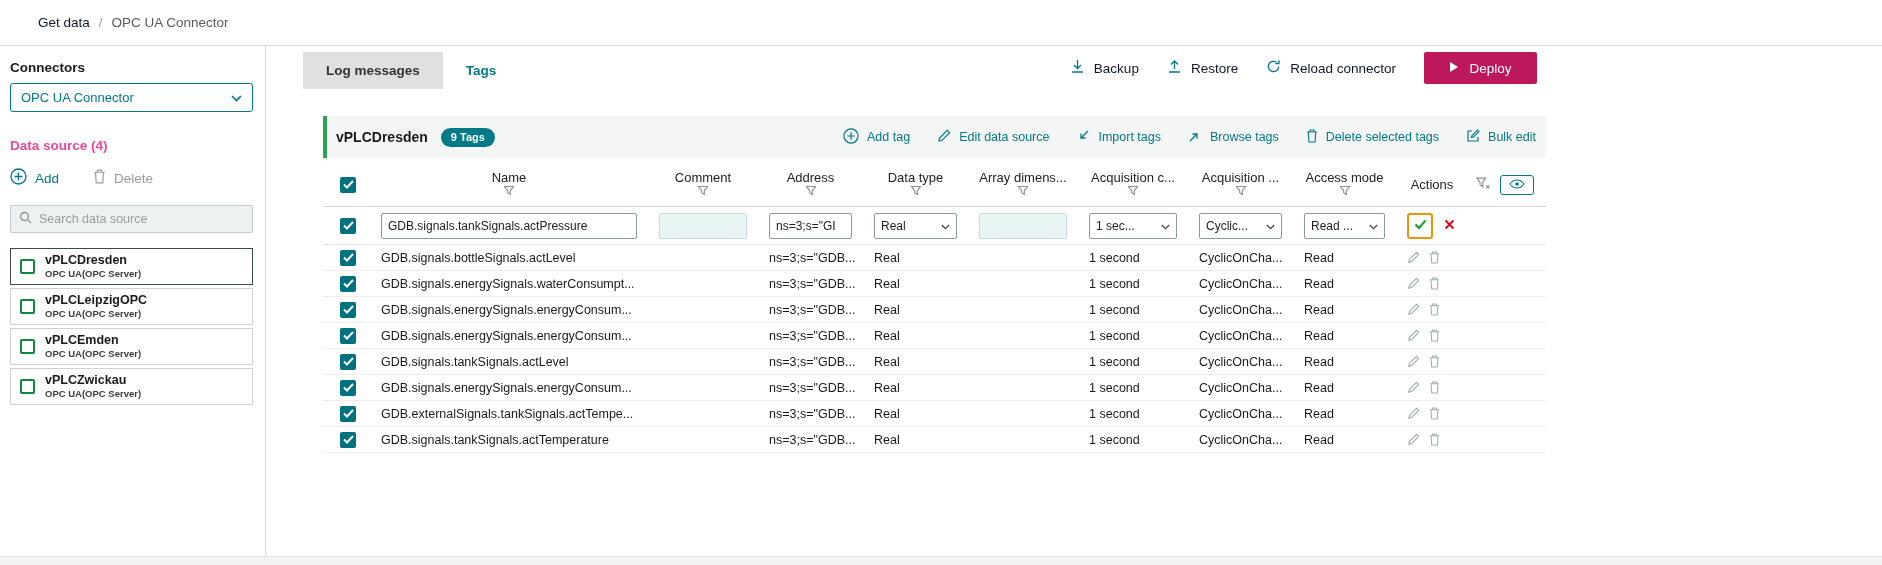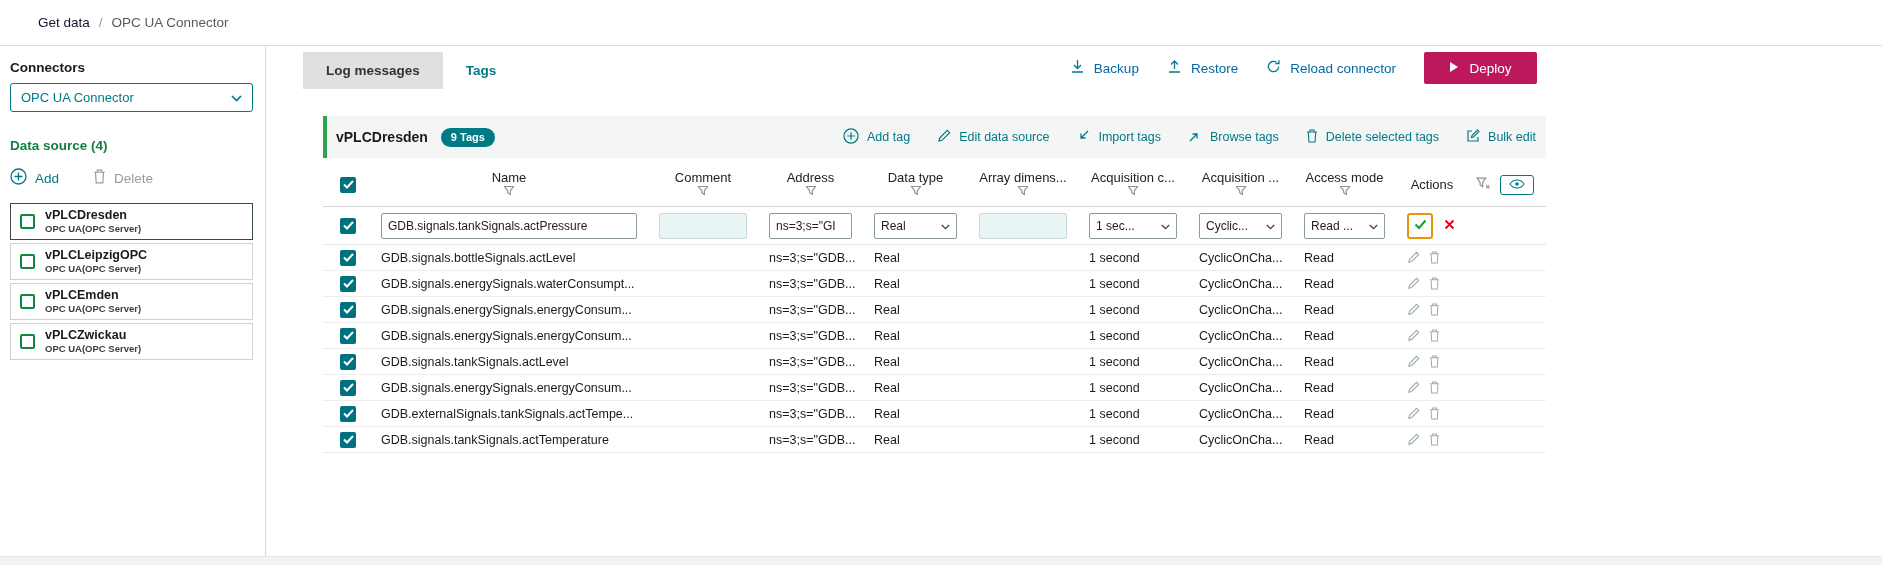--- a/index.html
+++ b/index.html
@@ -16,21 +16,21 @@
   
   .layout { display:flex; height:511px; }
   .sidebar { width:266px; border-right:1px solid #d9d9d9; padding:8px 12px 0 10px; flex:none; }
   .main { flex:1; padding-left:37px; }
 
   
   .sb-heading { font-size:13.5px; font-weight:bold; color:#1a1a1a; margin:6px 0 8px 0; }
   .connector-select { height:29px; border:1px solid #007a87; border-radius:3px; background:#fff;
     display:flex; align-items:center; justify-content:space-between; padding:0 10px;
     color:#007a87; font-size:13px; cursor:pointer; }
-  .sb-heading2 { margin-top:26px; font-size:13.5px; font-weight:bold; color:#15803d; }
+  .sb-heading2 { margin-top:26px; font-size:13.5px; font-weight:bold; color:#ec4899; }
   .sb-actions { display:flex; gap:34px; margin-top:15px; align-items:center; }
   .sb-btn { display:flex; gap:8px; align-items:center; background:none; border:none;
     font-size:13.5px; cursor:pointer; font-family:inherit; }
   .sb-btn.add { color:#007a87; }
   .sb-btn.del { color:#9a9a9a; }
   .searchbox { margin-top:17px; height:28px; background:#eef1f1; border:1px solid #c4cccd;
     border-radius:2px; display:flex; align-items:center; padding:0 8px; gap:7px; }
   .searchbox input { border:none; background:transparent; outline:none; font-size:12.5px;
     width:100%; color:#333; font-family:inherit; }
   .searchbox input::placeholder { color:#9aa0a0; }
@@ -44,21 +44,21 @@
   .ds-name { font-size:12.5px; font-weight:bold; color:#1a1a1a; white-space:nowrap; }
   .ds-type { font-size:9.5px; font-weight:bold; color:#3d3d3d; white-space:nowrap; }
 
   
   .tabrow { margin-top:6px; width:1243px; display:flex; justify-content:space-between; align-items:flex-start; }
   .tabs { display:flex; height:37px; }
   .tab { padding:0 23px; display:flex; align-items:center; font-size:13.5px; font-weight:600; cursor:pointer; }
   .tab.inactive { background:#e0e0e0; color:#333; }
   .tab.active { background:#fff; color:#007a87; }
   .toolbar { display:flex; align-items:center; gap:28px; padding-right:9px; }
-  .tool-link { display:flex; align-items:center; gap:9px; color:#0369a1; font-size:13.5px;
+  .tool-link { display:flex; align-items:center; gap:9px; color:#0f172a; font-size:13.5px;
     background:none; border:none; cursor:pointer; font-family:inherit; }
   .deploy-btn { height:32px; width:113px; background:#be185d; color:#fff; display:flex;
     align-items:center; justify-content:center; gap:10px; font-size:13.5px; border:none;
     border-radius:2px; cursor:pointer; font-family:inherit; }
 
   
   .panel { margin-top:27px; margin-left:20px; width:1223px; }
   .panel-header { height:42px; background:#f4f5f5; display:flex; align-items:center;
     position:relative; padding-left:13px; margin-bottom:5px; }
   .accent-bar { position:absolute; left:0; top:0; bottom:0; width:4px; background:#2da44e; }
@@ -140,20 +140,29 @@
       <button class="sb-btn del">
         <span>
           <svg width="13" height="15" viewBox="0 0 12 14">
               <path d="M1 3h10M4 3V1h4v2M2.3 3l.6 10h6.2l.6-10" fill="none" stroke="#9a9a9a" stroke-width="1.1"></path>
             </svg>
         </span>
         <span>Delete</span>
       </button>
     </div>
 
+    <div class="searchbox">
+      <span>
+        <svg width="13" height="13" viewBox="0 0 13 13">
+            <circle cx="5.5" cy="5.5" r="4" fill="none" stroke="#8a9094" stroke-width="1.3"></circle>
+            <path d="M8.6 8.6L12 12" stroke="#8a9094" stroke-width="1.3"></path>
+          </svg>
+      </span>
+      <input type="text" placeholder="Search data source" style="">
+    </div>
 
     <div class="ds-list">
       <div class="ds-item selected">
         <span class="ds-cb"></span>
         <span class="ds-texts">
           <span class="ds-name">vPLCDresden</span>
           <span class="ds-type">OPC UA(OPC Server)</span>
         </span>
       </div>
       <div class="ds-item">

